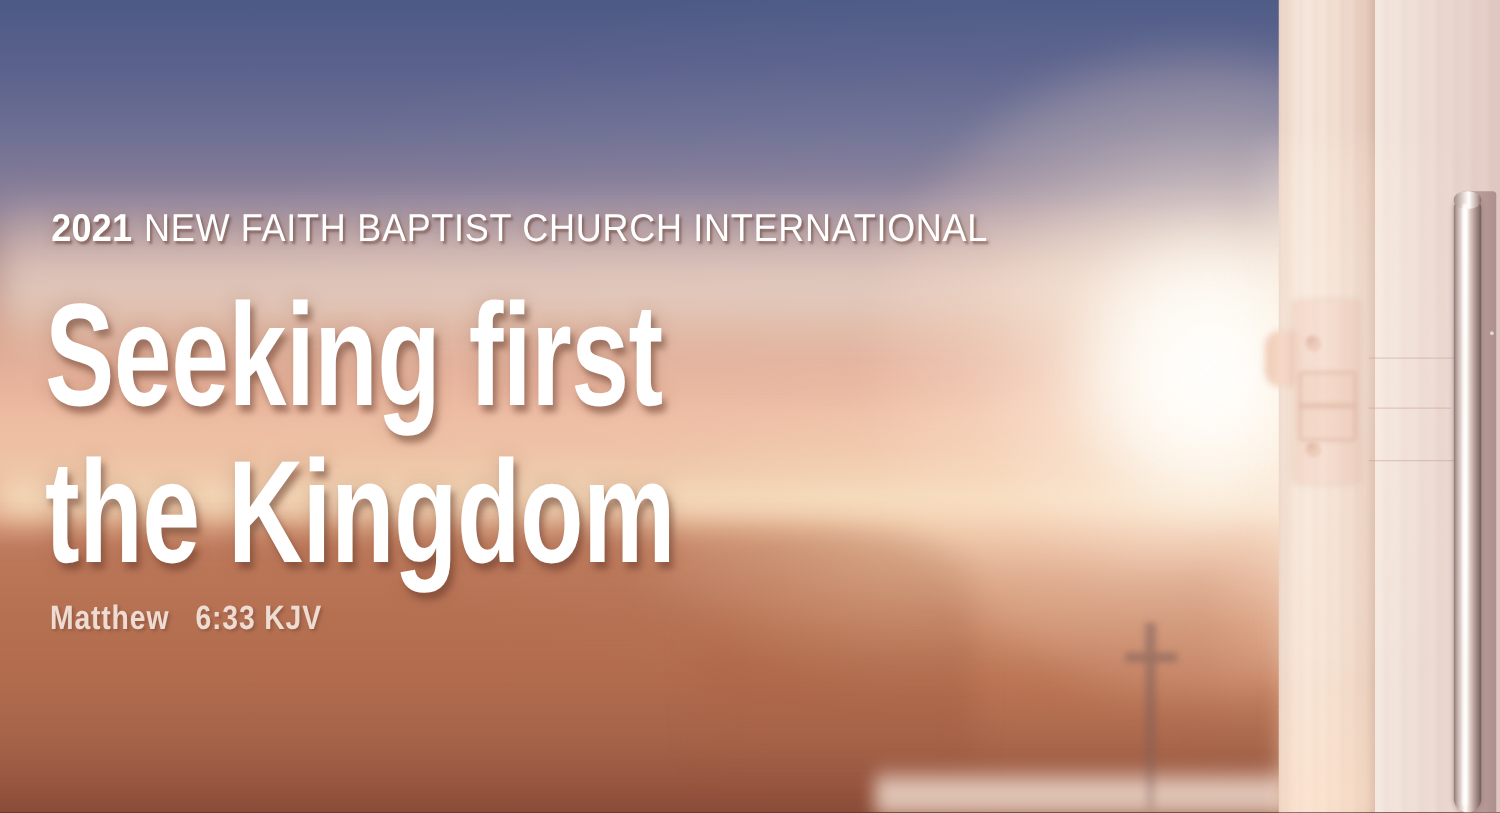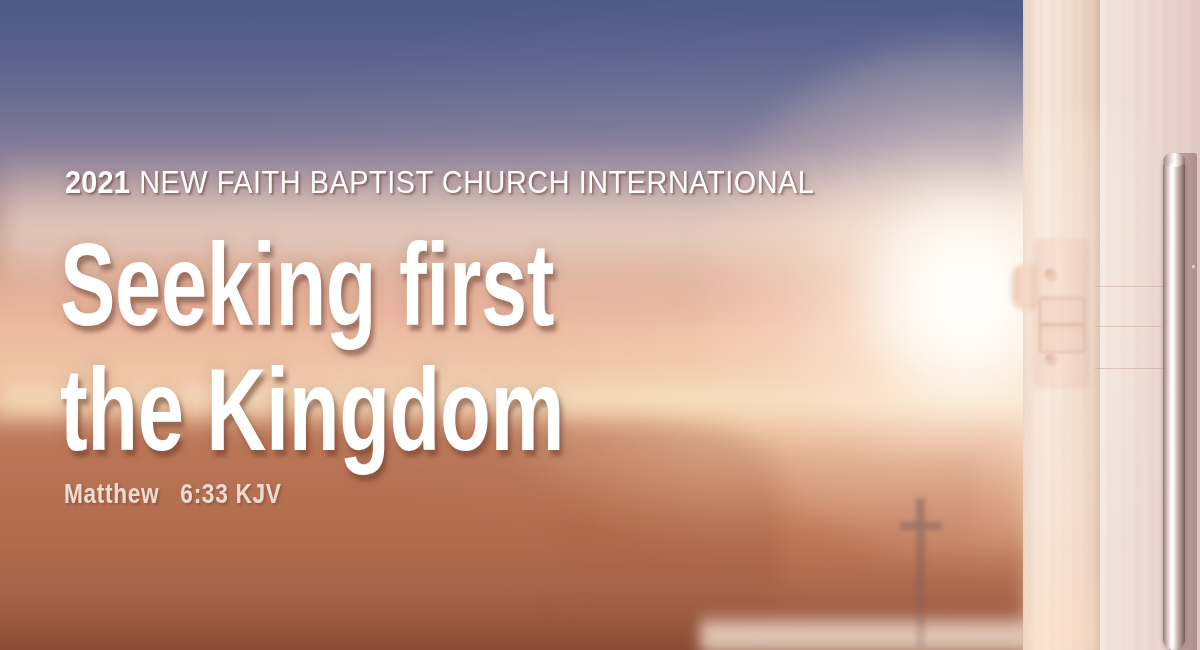--- a/index.html
+++ b/index.html
@@ -432,21 +432,20 @@
     border-radius: 50%;
     background: rgba(255,255,255,0.65);
   }
 
   
   .text-layer {
     position: absolute;
     left: 0; top: 0;
     width: 1010px;
     height: 626px;
-    margin-left: 24px;
   }
 
   .eyebrow {
     position: absolute;
     left: 41px;
     top: 164px;
     white-space: nowrap;
     font-family: "Liberation Sans Narrow", "Liberation Sans", sans-serif;
     font-size: 31px;
     line-height: 38px;

